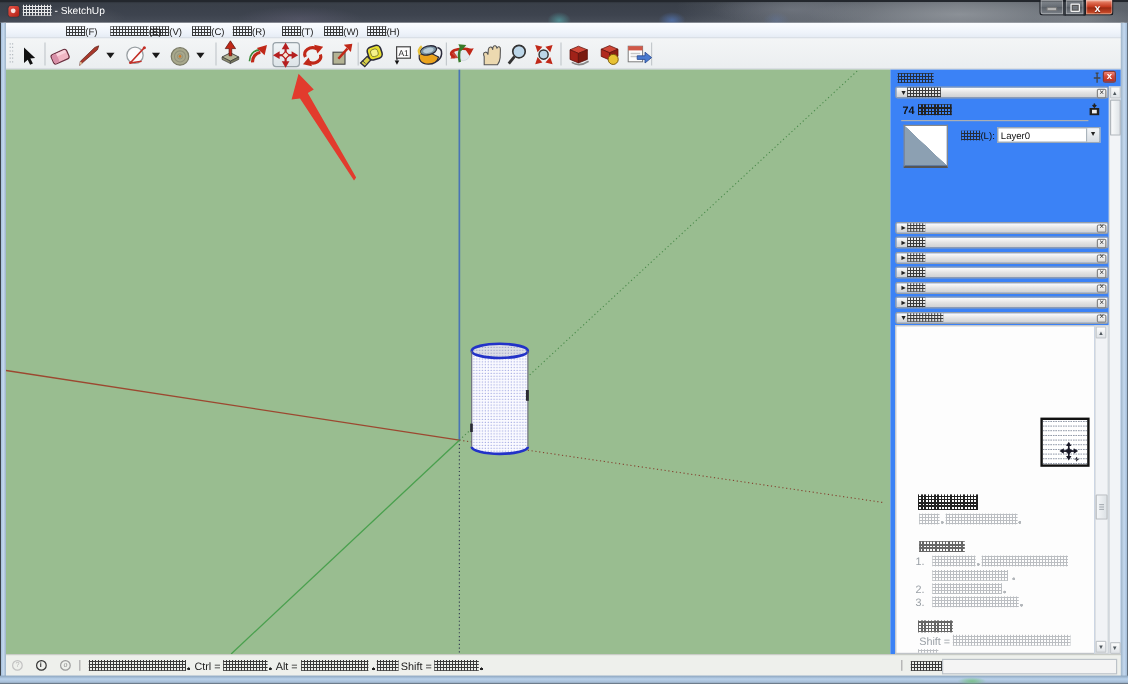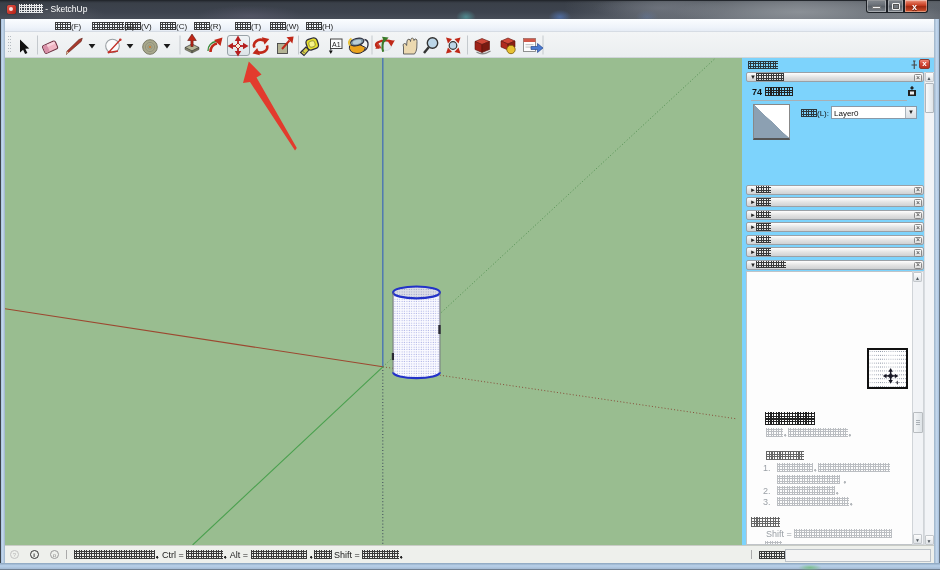--- a/index.html
+++ b/index.html
@@ -35,21 +35,21 @@
 .glyphx{position:absolute;left:50%;top:2px;margin-left:-4px;font-size:9px;font-weight:bold;color:#fff;text-shadow:0 1px 1px #5a1208;}
 
 #menu{left:3px;top:19px;width:934px;height:13px;background:linear-gradient(180deg,#fbfdff,#eef3fa 70%,#e6ecf5);border-bottom:1px solid #d6dce4;font-size:8px;color:#1a1a1a;}
 .mi{position:absolute;top:2.5px;padding-left:45px;}
 
 #tbar{left:3px;top:32px;width:934px;height:26px;background:linear-gradient(180deg,#f3f5f6,#ebeef0);border-bottom:1px solid #d0d5d9;}
 #mvsel{left:226.5px;top:35px;width:23.5px;height:21px;border:1px solid #98a2a8;border-radius:3px;background:linear-gradient(180deg,#f0f4f6,#dde4e8);}
 
 #cv{left:5px;top:58px;width:737px;height:487px;background:#99bd90;}
 
-#panel{left:742px;top:58px;width:192px;height:487px;background:#7dd3fc;}
+#panel{left:742px;top:58px;width:192px;height:487px;background:#3b82f6;}
 .sechdr{position:absolute;left:4px;width:178px;height:10px;border:1px solid #9aa0a6;border-radius:2px;background:linear-gradient(180deg,#fefefe,#e4e4e4 50%,#cfd1d3);color:#111;}
 .secx{position:absolute;right:1.5px;top:1px;width:7.5px;height:7.5px;border:1px solid #888;border-radius:1.5px;background:linear-gradient(180deg,#fcfcfc,#dcdcdc);}
 .secx:after{content:"×";position:absolute;left:1px;top:-2.2px;font-size:7px;color:#333;}
 
 #status{left:3px;top:545px;width:934px;height:18px;background:#eef0ec;border-top:1px solid #c9ccc6;font-size:7.5px;color:#1a1a1a;}
 
 #fl{left:0;top:19px;width:5px;height:551px;background:linear-gradient(90deg,#3c434a 0 1px,#a9c2dd 1px,#c5d9ef 55%,#9eb4c8);}
 #fr{left:934px;top:19px;width:6px;height:551px;background:linear-gradient(90deg,#9eb4c8,#c5d9ef 45%,#a9c2dd 80%,#3c434a);}
 #fb{left:0;top:563px;width:940px;height:7px;background:linear-gradient(180deg,#8ba4bd,#b9d1ea 40%,#a6bdd6 80%,#55606c);}
 #fbg{left:795px;top:564px;width:30px;height:6px;background:radial-gradient(15px 4px at 50% 60%,rgba(110,190,120,.8),rgba(0,0,0,0) 80%);}
@@ -292,21 +292,21 @@
       <div class="abs" style="left:18px;top:140px;font-size:12.5px;font-weight:bold;color:#222"><span class="zb" style="width:50px">移动工具</span></div>
       <div class="abs ins" style="left:19px;top:156px"><span class="z" style="width:17px">移动</span><span class="dot">、</span><span class="z" style="width:60px">拉伸或复制图元</span><span class="dot">。</span></div>
       <div class="abs" style="left:19px;top:179px;font-size:9px;font-weight:bold;color:#666;--c:#666"><span class="zb" style="width:38px">默认面板</span></div>
       <div class="abs ins" style="left:16px;top:191px">1.</div>
       <div class="abs ins" style="left:30px;top:191px"><span class="z" style="width:36px">点击图元</span><span class="dot">。</span><span class="z" style="width:72px">或者用选择工具预</span></div>
       <div class="abs ins" style="left:30px;top:203px"><span class="z" style="width:63px">拉伸或复制图元</span> <span class="dot">。</span></div>
       <div class="abs ins" style="left:16px;top:214px">2.</div>
       <div class="abs ins" style="left:30px;top:214px"><span class="z" style="width:58px">将光标移至新的位置</span><span class="dot">。</span></div>
       <div class="abs ins" style="left:16px;top:225px">3.</div>
       <div class="abs ins" style="left:30px;top:225px"><span class="z" style="width:72px">点击完成移动操作</span><span class="dot">。</span></div>
-      <div class="abs" style="left:4px;top:245px;font-size:9.5px;font-weight:bold;color:#666;--c:#666"><span class="zb" style="width:29px">功能键</span></div>
+      <div class="abs" style="left:18px;top:245px;font-size:9.5px;font-weight:bold;color:#666;--c:#666"><span class="zb" style="width:29px">功能键</span></div>
       <div class="abs ins" style="left:19px;top:257px">Shift = <span class="z" style="width:98px">将移动锁定到当前的推导</span></div>
       <div class="abs ins" style="left:18px;top:268.5px"><span class="z" style="width:17px">方向</span></div>
     </div>
 
     <div class="abs" style="left:170px;top:213px;width:12px;height:274px;background:#f1f3f6;border:1px solid #d0d4d8"></div>
     <div class="abs sbtn" style="left:171px;top:214px;">▲</div>
     <div class="abs sbtn" style="left:171px;top:476px;">▼</div>
     <div class="abs" style="left:171px;top:354px;width:10px;height:21px;background:linear-gradient(90deg,#f4f6f8,#dde2e6);border:1px solid #b8bcc0;border-radius:1px">
         <div style="margin:7px 2px 0;height:1px;background:#aab0b6;box-shadow:0 2px 0 #aab0b6,0 4px 0 #aab0b6"></div>
       </div>

